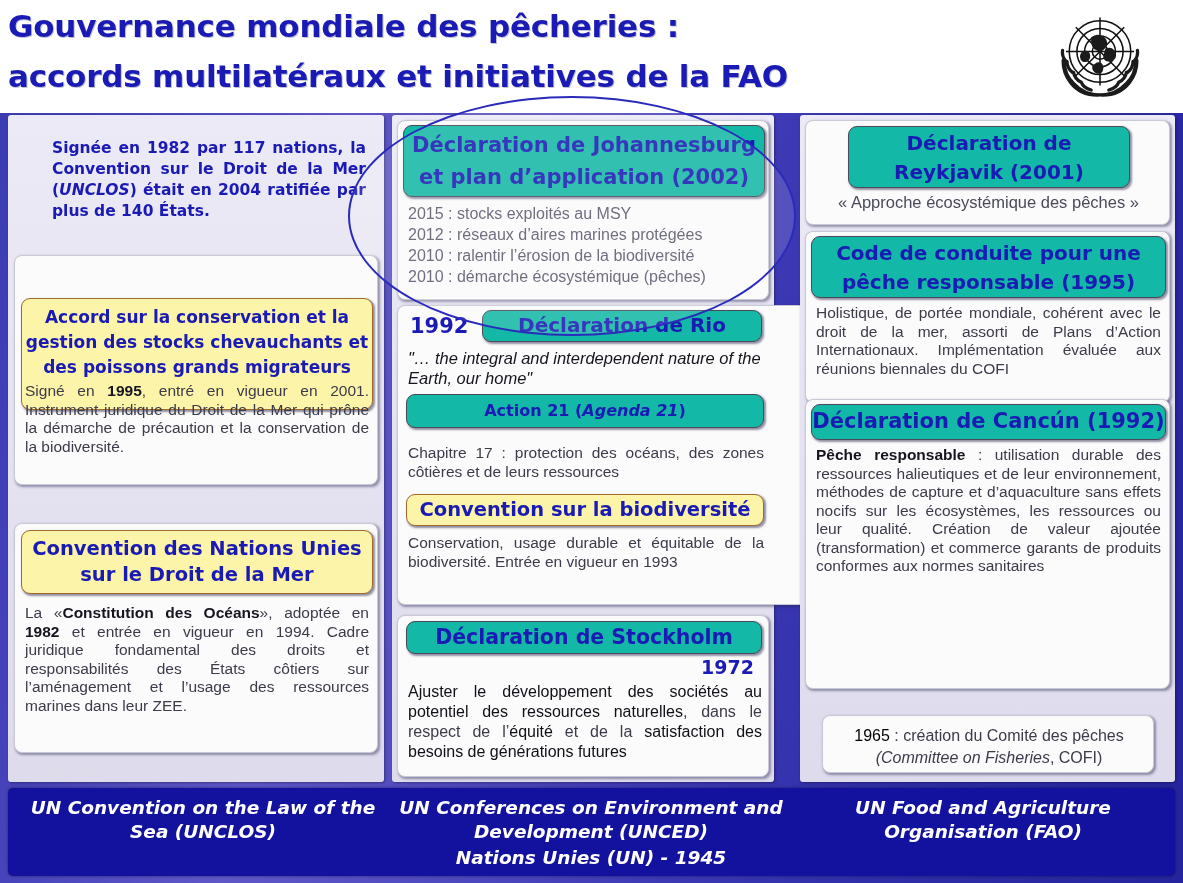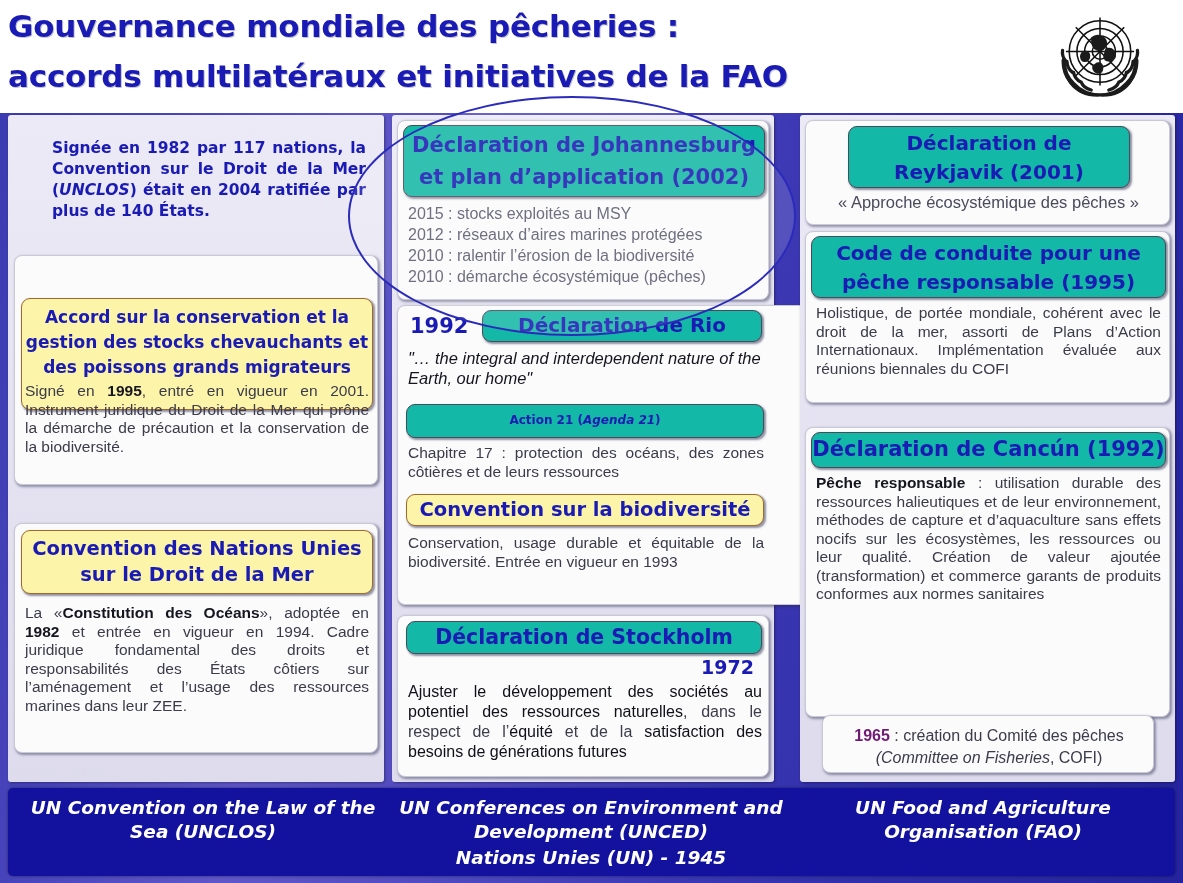--- a/index.html
+++ b/index.html
@@ -130,22 +130,22 @@
   #rio-title{
     position:absolute;left:84px;top:4px;width:280px;height:32px;
     font-size:20px;line-height:29px;
   }
   #rio-quote{
     position:absolute;left:10px;top:42px;width:356px;
     color:#15151f;font-size:16.5px;line-height:20px;
     font-style:italic;font-family:"Liberation Sans", sans-serif;
   }
   #action21{
-    position:absolute;left:8px;top:98px;width:358px;height:34px;
-    font-size:12px;line-height:31px;
+    position:absolute;left:8px;top:88px;width:358px;height:34px;
+    font-size:16px;line-height:31px;
   }
   #action21 i{font-style:italic;}
   #action21-text{
     position:absolute;left:10px;top:138px;width:356px;
   }
   #biodiv{
     position:absolute;left:8px;top:188px;width:358px;height:32px;
     font-size:19.5px;line-height:29px;
   }
   #biodiv-text{
@@ -180,35 +180,35 @@
     font-family:"Liberation Sans", sans-serif;
   }
   #panelCode{left:5px;top:116px;width:365px;height:172px;}
   #code-title{
     position:absolute;left:5px;top:4px;width:355px;height:62px;
     font-size:20px;line-height:29px;padding-top:2px;
   }
   #code-text{
     position:absolute;left:10px;top:72px;width:345px;
   }
-  #panelCan{left:5px;top:312px;width:365px;height:290px;}
+  #panelCan{left:5px;top:284px;width:365px;height:290px;}
   #can-title{
     position:absolute;left:5px;top:4px;width:355px;height:36px;
     font-size:21px;line-height:32px;
   }
   #can-text{
     position:absolute;left:10px;top:46px;width:345px;
   }
   #panelCofi{left:22px;top:600px;width:332px;height:58px;}
   #cofi-text{
     position:absolute;left:10px;top:9px;width:312px;
     text-align:center;color:#3b3b4a;font-size:16px;line-height:22px;
     font-family:"Liberation Sans", sans-serif;
   }
-  #cofi-text b{color:#701a75;font-weight:bold;margin-top:26px;}
+  #cofi-text b{color:#000000;font-weight:normal;margin-top:26px;}
   #cofi-text i{font-style:italic;}
 
   
   #footer{
     position:absolute;left:8px;top:788px;width:1167px;height:88px;
     background:#12129e;border-radius:5px;
     box-shadow:0 0 3px rgba(0,0,0,.5);
   }
   .foot-item{
     position:absolute;color:#ffffff;font-weight:bold;font-style:italic;

